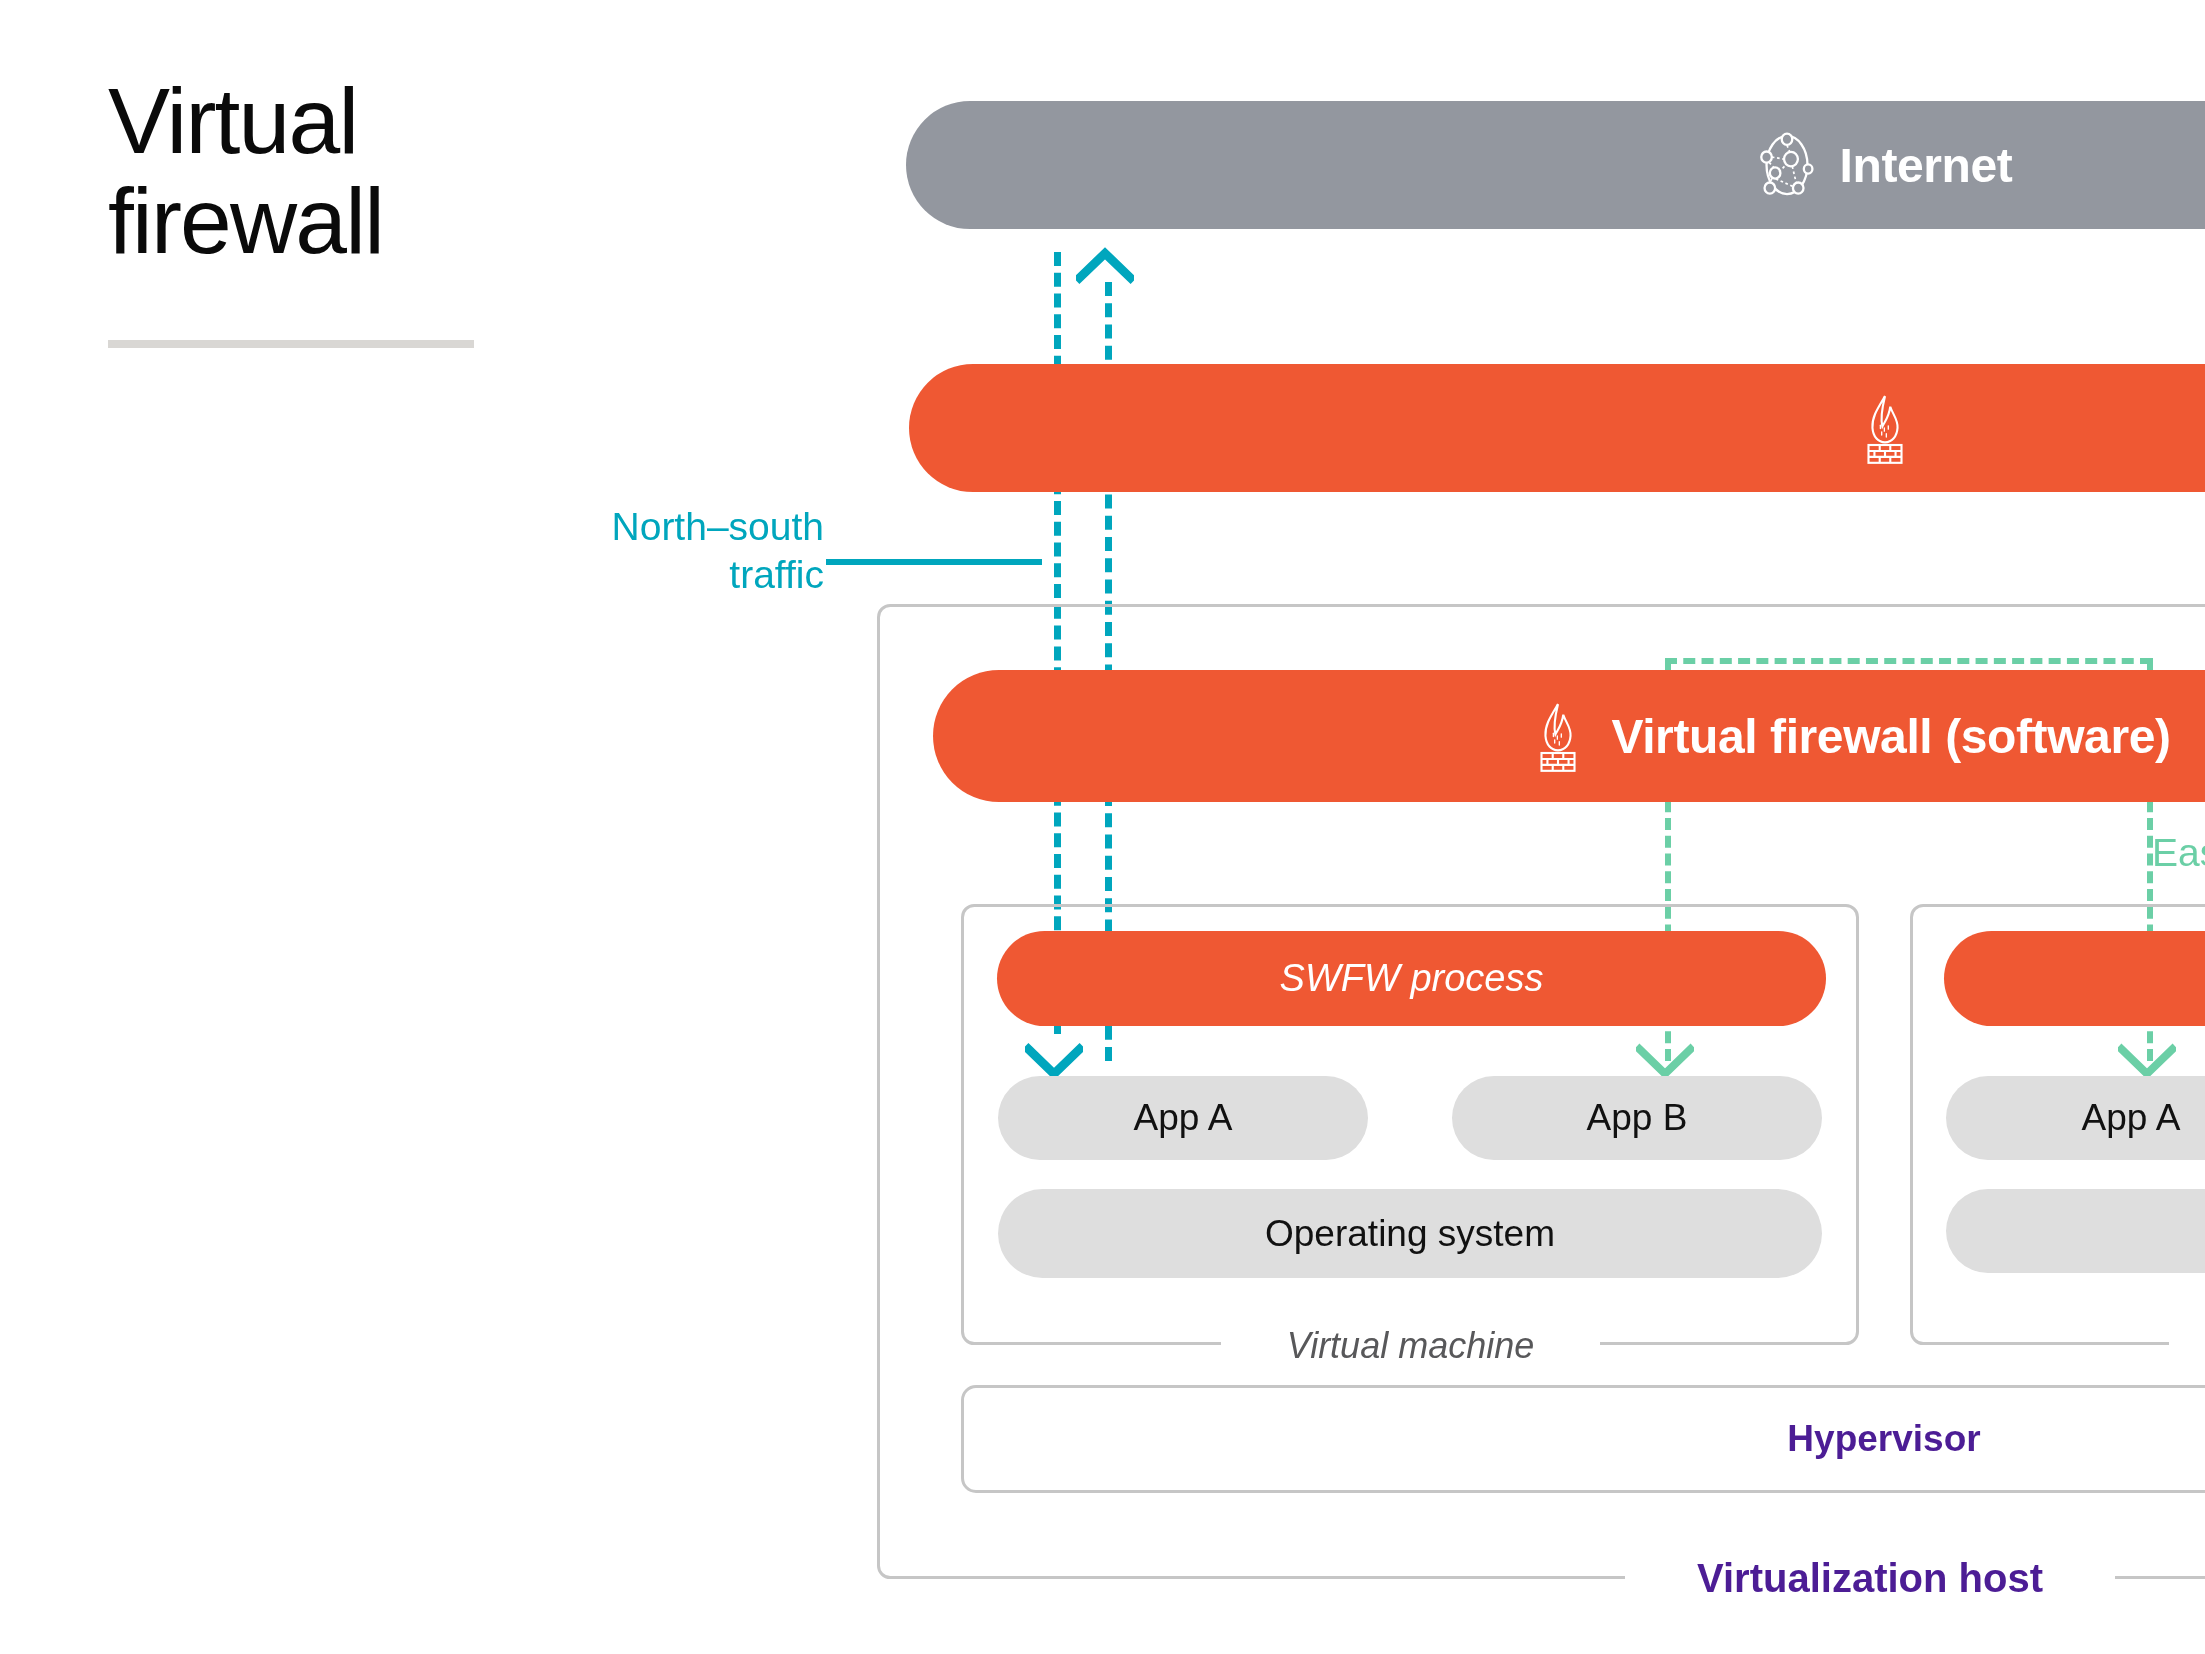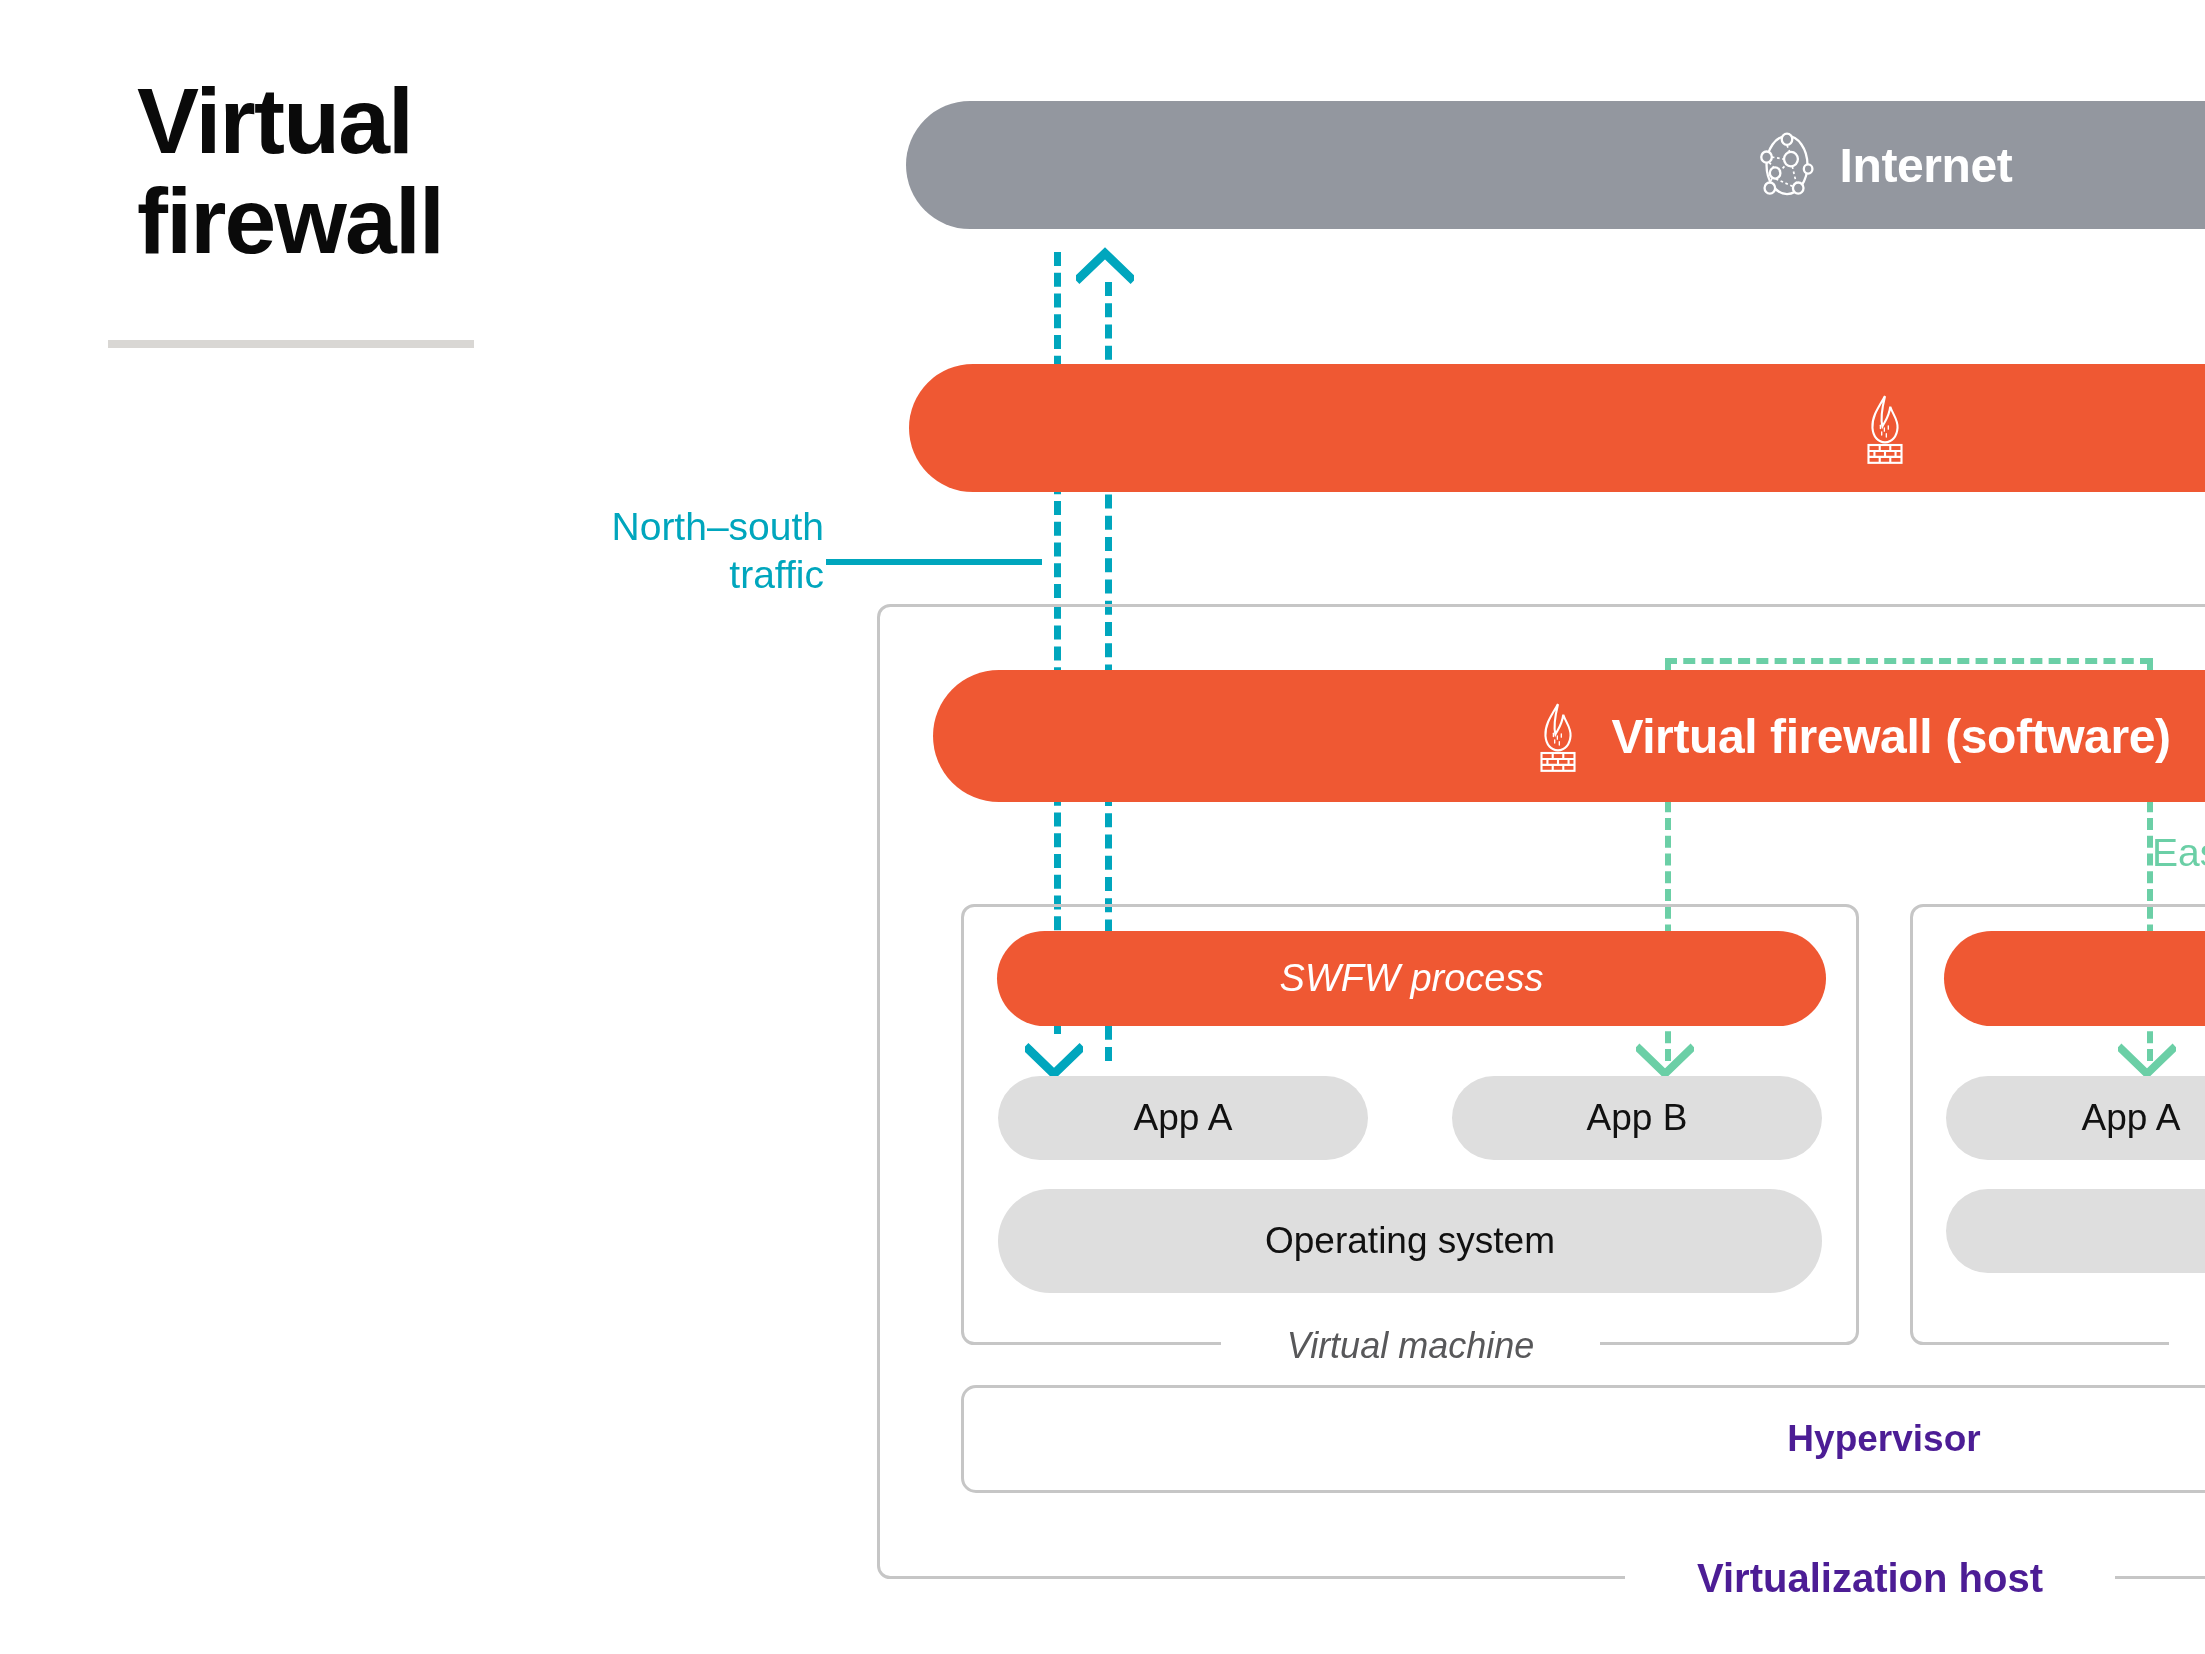--- a/index.html
+++ b/index.html
@@ -21,25 +21,24 @@
   
   #title-block {
     position: absolute;
     left: 108px;
     top: 71px;
     width: 441px;
   }
   #page-title {
     font-size: 93px;
     line-height: 1.08;
-    font-weight: 700;
+    font-weight: 400;
     color: #0a0a0a;
     letter-spacing: -1.8px;
     white-space: pre-line;
-    margin-left: 29px;
   }
   #title-rule {
     position: absolute;
     left: 108px;
     top: 340px;
     width: 366px;
     height: 8px;
     background: #d9d7d4;
   }
 
@@ -101,21 +100,21 @@
     display: flex; align-items: center; justify-content: center;
   }
   .gray-box-label {
     font-size: 37px;
     font-weight: 400;
     color: #111111;
     white-space: nowrap;
   }
   #app-a-left  { left: 998px; top: 1076px; width: 370px; height: 84px; }
   #app-b-left  { left: 1452px; top: 1076px; width: 370px; height: 84px; }
-  #os-left     { left: 998px; top: 1189px; width: 824px; height: 104px; }
+  #os-left     { left: 998px; top: 1189px; width: 824px; height: 89px; }
   #app-a-right { left: 1946px; top: 1076px; width: 370px; height: 84px; }
   #os-right    { left: 1946px; top: 1189px; width: 824px; height: 84px; }
 
   
   .outline-box {
     position: absolute;
     border: 3.1px solid #c6c6c6;
     border-radius: 13.2px;
     background: transparent;
   }

